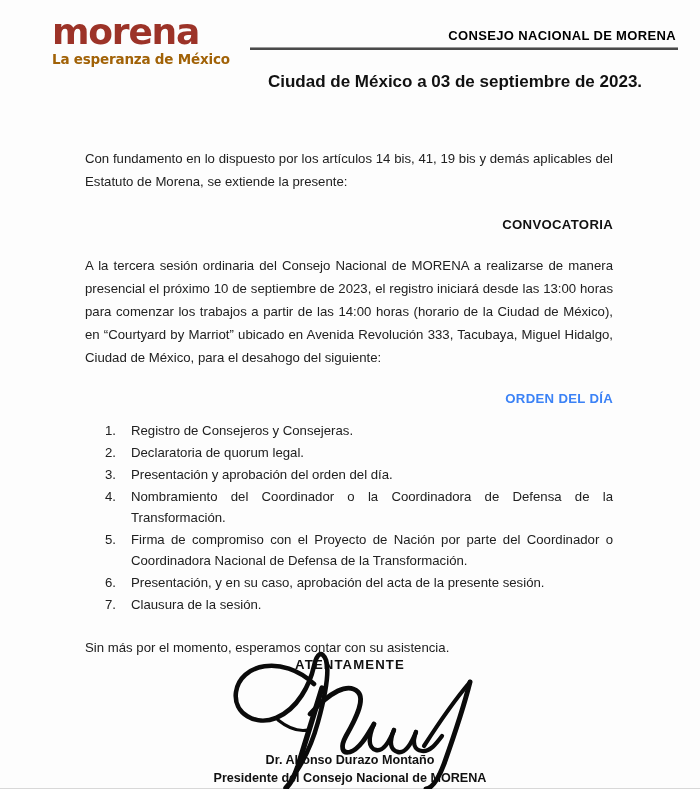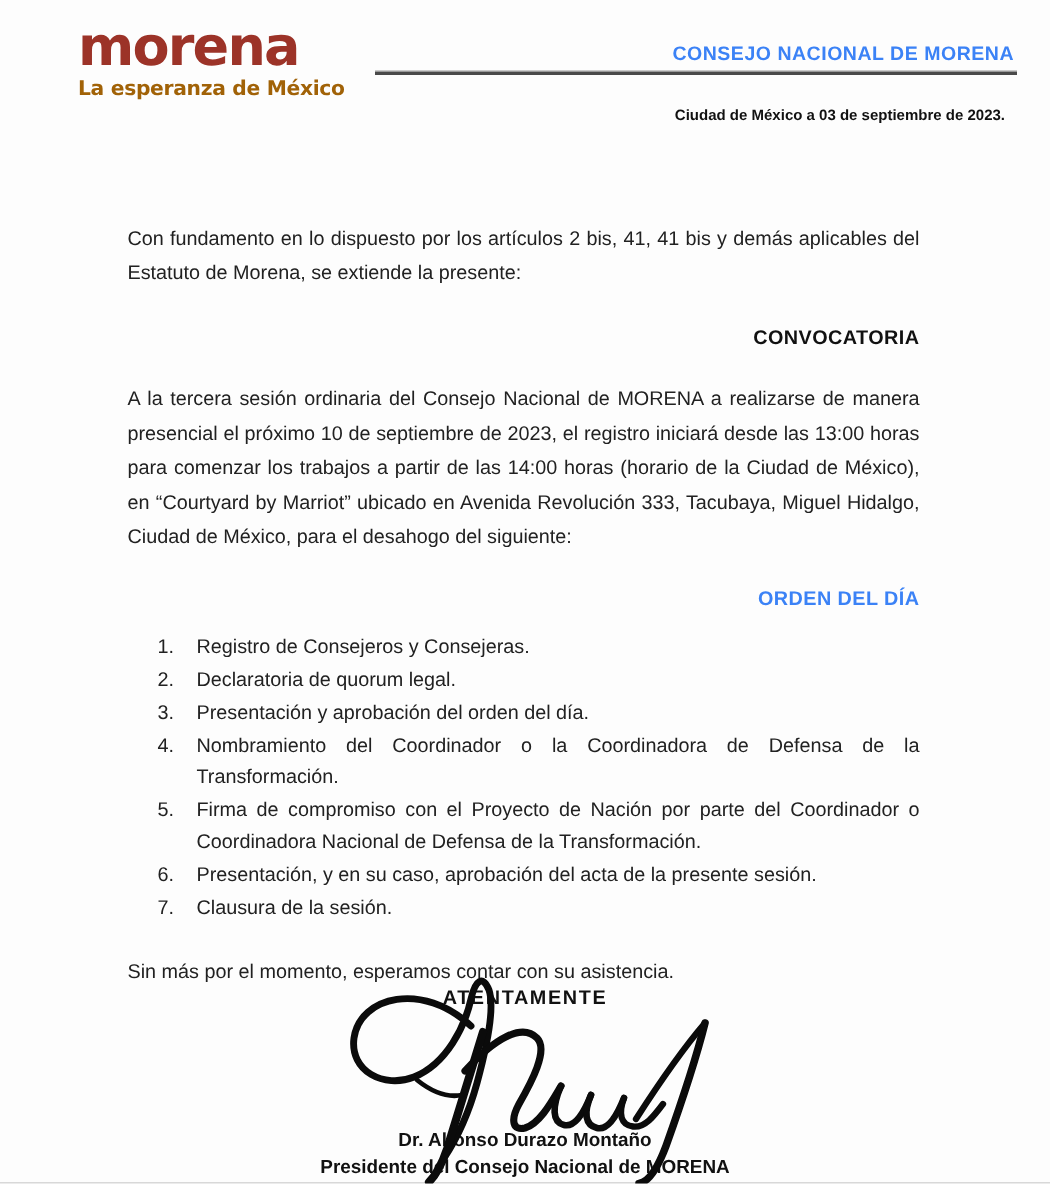--- a/index.html
+++ b/index.html
@@ -58,41 +58,41 @@
     margin-top: 1px;
   }
 
   .header-org {
     position: absolute;
     right: 12px;
     top: 28px;
     font-weight: 700;
     font-size: 13px;
     letter-spacing: 0.35px;
-    color: #3b82f6;
+    color: #000000;
     white-space: nowrap;
   }
   .header-rule {
     position: absolute;
     left: 250px;
     right: 10px;
     top: 47px;
     height: 3px;
     background: linear-gradient(to bottom, #9a9a9a 0 1px, #4a4a4a 1px 3px);
   }
 
   
   .dateline {
     position: absolute;
     top: 72px;
     left: 240px;
     width: 430px;
-    text-align: right;
-    font-weight: 700;
-    font-size: 10px;
+    text-align: center;
+    font-weight: 700;
+    font-size: 17px;
     color: #111;
   }
 
   
   .body-area {
     position: absolute;
     left: 85px;
     top: 125px;
     width: 528px;
   }
@@ -242,21 +242,21 @@
     <div class="header-org">CONSEJO NACIONAL DE MORENA</div>
 
     <div class="header-rule"></div>
   </div>
 
   <div class="dateline">Ciudad de México a 03 de septiembre de 2023.</div>
 
   <div class="body-area">
 
 
-    <p class="para">Con fundamento en lo dispuesto por los artículos 2 bis, 41, 41 bis y demás aplicables del Estatuto de Morena, se extiende la presente:</p>
+    <p class="para">Con fundamento en lo dispuesto por los artículos 14 bis, 41, 19 bis y demás aplicables del Estatuto de Morena, se extiende la presente:</p>
 
     <div class="centered-heading">CONVOCATORIA</div>
 
     <p class="para">A la tercera sesión ordinaria del Consejo Nacional de MORENA a realizarse de manera presencial el próximo 10 de septiembre de 2023, el registro iniciará desde las 13:00 horas para comenzar los trabajos a partir de las 14:00 horas (horario de la Ciudad de México), en “Courtyard by Marriot” ubicado en Avenida Revolución 333, Tacubaya, Miguel Hidalgo, Ciudad de México, para el desahogo del siguiente:</p>
 
     <div class="heading-orden">ORDEN DEL DÍA</div>
 
     <ol class="agenda">
       <li>Registro de Consejeros y Consejeras.</li>
       <li>Declaratoria de quorum legal.</li>

